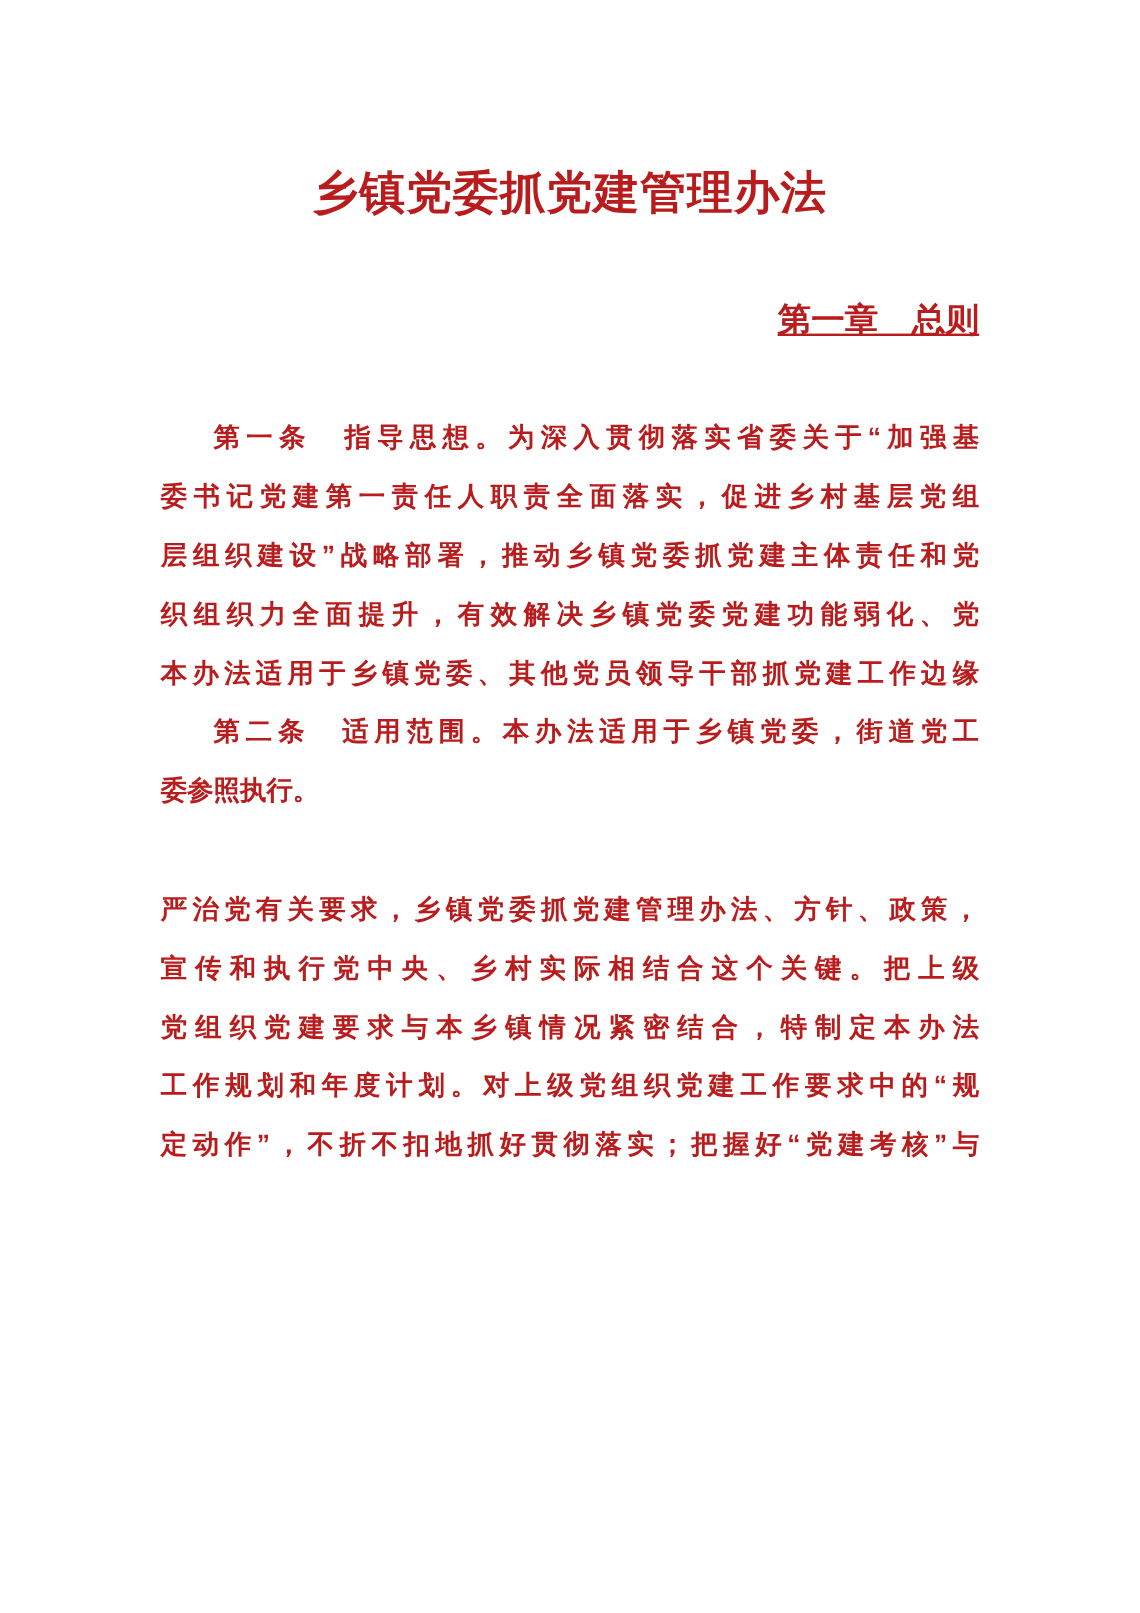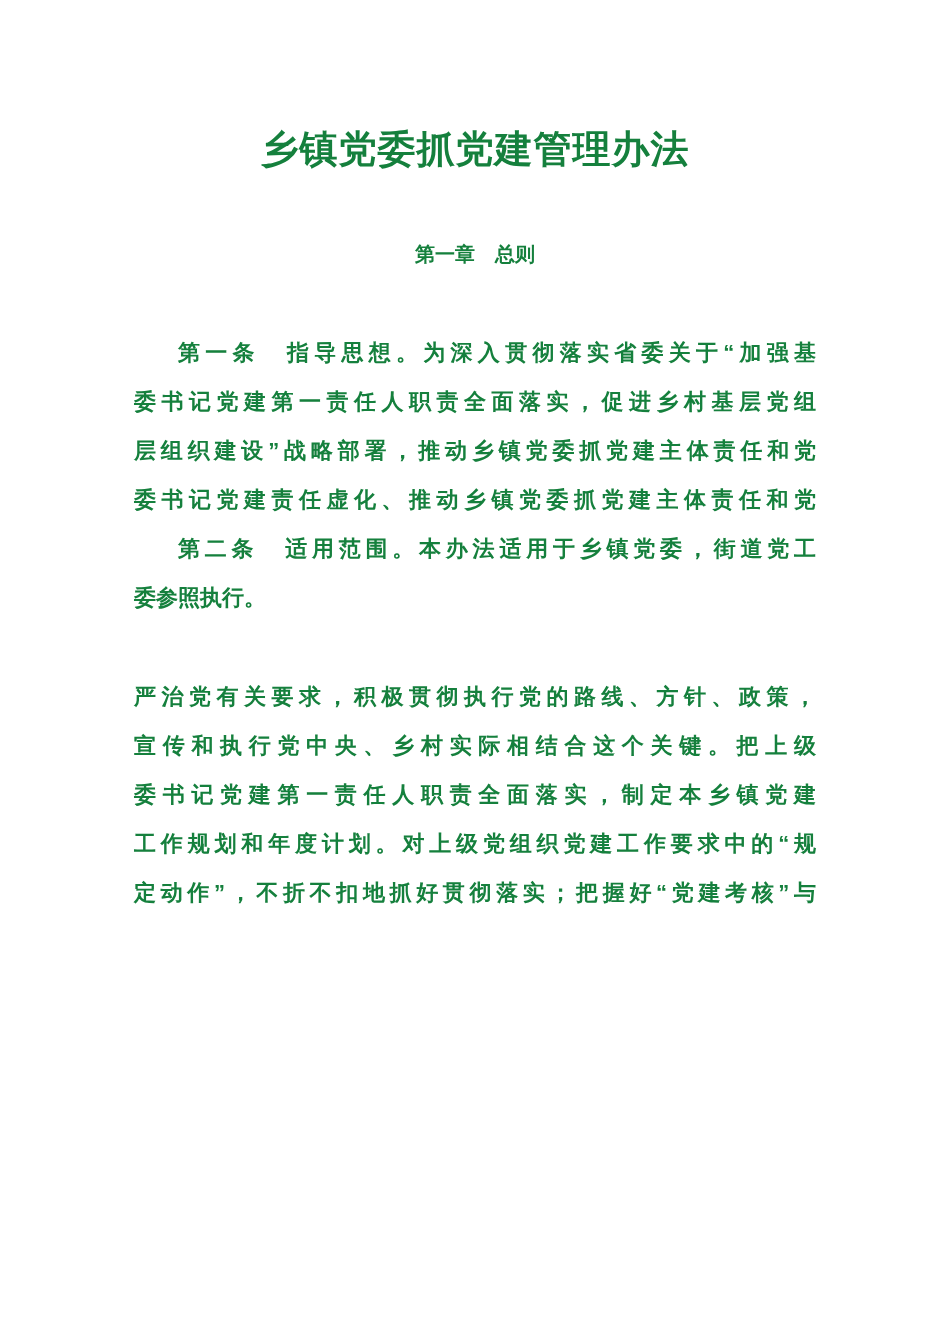--- a/index.html
+++ b/index.html
@@ -5,41 +5,42 @@
   html, body {
     margin: 0;
     padding: 0;
     background: #ffffff;
   }
   .page {
     position: relative;
     width: 950px;
     height: 1344px;
     box-sizing: border-box;
-    padding: 4px 134px;
+    padding: 16px 134px;
     background: #ffffff;
-    color: #15803d;
+    color: #b91c1c;
     font-family: "Liberation Sans", sans-serif;
     font-weight: 700;
     overflow: hidden;
   }
   .doc-title {
     margin: 120px 0 0 0;
     font-size: 38px;
     line-height: 50px;
     text-align: center;
     font-weight: 700;
     letter-spacing: 1px;
   }
   .chapter-heading {
     margin: 0;
-    font-size: 20px;
+    font-size: 28px;
     line-height: 49px;
-    text-align: center;
+    text-align: right;
     font-weight: 700;
+    text-decoration: underline;
   }
   .para {
     margin: 0;
     font-size: 22px;
     line-height: 49px;
   }
   .line {
     display: block;
     text-align: justify;
     text-align-last: justify;
@@ -63,33 +64,34 @@
 
   <h1 class="doc-title" data-name="document-title">乡镇党委抓党建管理办法</h1>
 
   <section class="chapter" data-name="chapter-general-provisions">
     <h2 class="chapter-heading" data-name="chapter-1-heading">第一章　总则</h2>
 
     <p class="para" data-name="article-1">
       <span class="line indent" data-name="text-line">第一条　指导思想。为深入贯彻落实省委关于“加强基</span>
       <span class="line" data-name="text-line">委书记党建第一责任人职责全面落实，促进乡村基层党组</span>
       <span class="line" data-name="text-line">层组织建设”战略部署，推动乡镇党委抓党建主体责任和党</span>
-      <span class="line" data-name="text-line">委书记党建责任虚化、推动乡镇党委抓党建主体责任和党</span>
+      <span class="line" data-name="text-line">织组织力全面提升，有效解决乡镇党委党建功能弱化、党</span>
+      <span class="line" data-name="text-line">本办法适用于乡镇党委、其他党员领导干部抓党建工作边缘</span>
     </p>
 
     <p class="para" data-name="article-2">
       <span class="line indent" data-name="text-line">第二条　适用范围。本办法适用于乡镇党委，街道党工</span>
       <span class="line short" data-name="text-line">委参照执行。</span>
     </p>
   </section>
 
   <section class="chapter" data-name="chapter-party-building-duties">
 
     <p class="para" data-name="article-3">
-      <span class="line" data-name="text-line">严治党有关要求，积极贯彻执行党的路线、方针、政策，</span>
+      <span class="line" data-name="text-line">严治党有关要求，乡镇党委抓党建管理办法、方针、政策，</span>
       <span class="line" data-name="text-line">宣传和执行党中央、乡村实际相结合这个关键。把上级</span>
-      <span class="line" data-name="text-line">委书记党建第一责任人职责全面落实，制定本乡镇党建</span>
+      <span class="line" data-name="text-line">党组织党建要求与本乡镇情况紧密结合，特制定本办法</span>
       <span class="line" data-name="text-line">工作规划和年度计划。对上级党组织党建工作要求中的“规</span>
       <span class="line" data-name="text-line">定动作”，不折不扣地抓好贯彻落实；把握好“党建考核”与</span>
     </p>
   </section>
 
 </div>
 
 </body></html>

